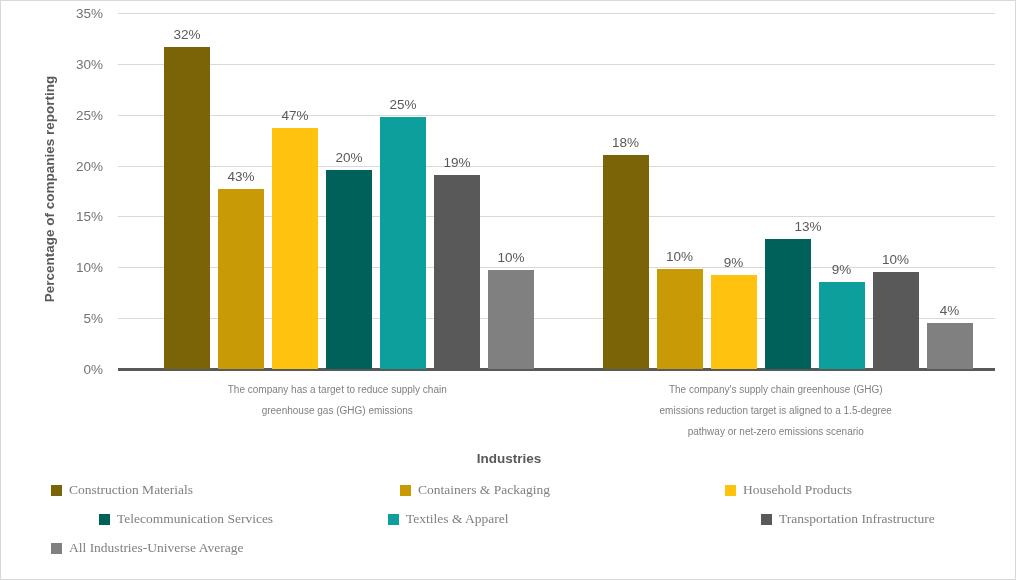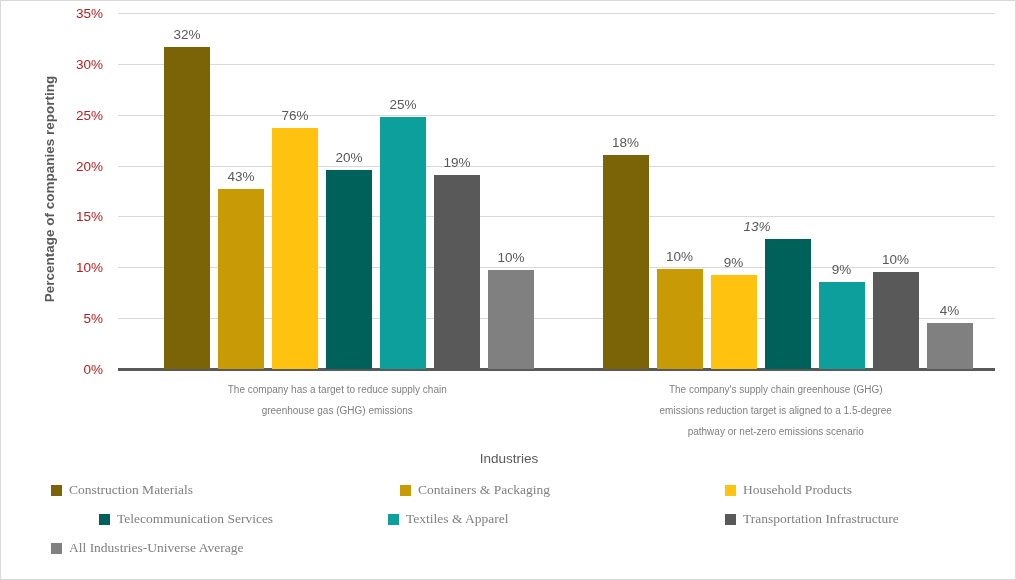--- a/index.html
+++ b/index.html
@@ -76,21 +76,21 @@
     position: absolute;
     left: 0px;
     top: 0px;
     width: 112px;
     height: 380px;
   }
   .y-tick {
     position: absolute;
     right: 10px;
     font-size: 13.5px;
-    color: #b91c1c;
+    color: #737373;
     transform: translateY(-50%);
     white-space: nowrap;
   }
 
   
   .bars-layer {
     position: absolute;
     left: 117px;
     top: 12px;
     width: 877px;
@@ -127,21 +127,21 @@
   }
 
   
   .x-axis-title {
     position: absolute;
     left: 0;
     top: 450px;
     width: 1016px;
     text-align: center;
     font-size: 13.5px;
-    font-weight: normal;
+    font-weight: bold;
     color: #595959;
   }
 
   
   .legend {
     position: absolute;
     left: 50px;
     top: 478px;
     width: 930px;
     height: 92px;
@@ -196,37 +196,37 @@
   </div>
 
   <div class="axis-baseline"></div>
 
   <div class="bars-layer">
       <div class="bar" style="left: 46px; width: 46px; height: 322.434px; background: rgb(123, 99, 8);"></div>
       <div class="bar-label" style="left: 37px; width: 64px; top: 28.5657px;">32%</div>
       <div class="bar" style="left: 100px; width: 46px; height: 180.034px; background: rgb(199, 154, 6);"></div>
       <div class="bar-label" style="left: 91px; width: 64px; top: 170.966px;">43%</div>
       <div class="bar" style="left: 154px; width: 46px; height: 241.063px; background: rgb(255, 194, 14);"></div>
-      <div class="bar-label" style="left: 145px; width: 64px; top: 109.937px;">76%</div>
+      <div class="bar-label" style="left: 145px; width: 64px; top: 109.937px;">47%</div>
       <div class="bar" style="left: 208px; width: 46px; height: 199.36px; background: rgb(0, 97, 91);"></div>
       <div class="bar-label" style="left: 199px; width: 64px; top: 151.64px;">20%</div>
       <div class="bar" style="left: 262px; width: 46px; height: 252.251px; background: rgb(12, 159, 155);"></div>
       <div class="bar-label" style="left: 253px; width: 64px; top: 98.7486px;">25%</div>
       <div class="bar" style="left: 316px; width: 46px; height: 194.274px; background: rgb(89, 89, 89);"></div>
       <div class="bar-label" style="left: 307px; width: 64px; top: 156.726px;">19%</div>
       <div class="bar" style="left: 370px; width: 46px; height: 98.6629px; background: rgb(128, 128, 128);"></div>
       <div class="bar-label" style="left: 361px; width: 64px; top: 252.337px;">10%</div>
       <div class="bar" style="left: 484.5px; width: 46px; height: 213.6px; background: rgb(123, 99, 8);"></div>
       <div class="bar-label" style="left: 475.5px; width: 64px; top: 137.4px;">18%</div>
       <div class="bar" style="left: 538.5px; width: 46px; height: 99.68px; background: rgb(199, 154, 6);"></div>
       <div class="bar-label" style="left: 529.5px; width: 64px; top: 251.32px;">10%</div>
       <div class="bar" style="left: 592.5px; width: 46px; height: 93.5771px; background: rgb(255, 194, 14);"></div>
       <div class="bar-label" style="left: 583.5px; width: 64px; top: 257.423px;">9%</div>
       <div class="bar" style="left: 646.5px; width: 46px; height: 130.194px; background: rgb(0, 97, 91);"></div>
-      <div class="bar-label" style="left: 607px; width: 64px; top: 220.806px; font-style: italic;">13%</div>
+      <div class="bar-label" style="left: 658px; width: 64px; top: 220.806px;">13%</div>
       <div class="bar" style="left: 700.5px; width: 46px; height: 87.4743px; background: rgb(12, 159, 155);"></div>
       <div class="bar-label" style="left: 691.5px; width: 64px; top: 263.526px;">9%</div>
       <div class="bar" style="left: 754.5px; width: 46px; height: 96.6286px; background: rgb(89, 89, 89);"></div>
       <div class="bar-label" style="left: 745.5px; width: 64px; top: 254.371px;">10%</div>
       <div class="bar" style="left: 808.5px; width: 46px; height: 45.7714px; background: rgb(128, 128, 128);"></div>
       <div class="bar-label" style="left: 799.5px; width: 64px; top: 305.229px;">4%</div>
     </div>
 
   <div class="x-cats">
       <div class="x-cat" style="left: 0px; width: 438.5px;">
@@ -256,21 +256,21 @@
         <span class="legend-label">Household Products</span>
       </div>
       <div class="legend-item" style="left: 0px; top: 29px; padding-left: 48px;">
         <span class="legend-swatch" style="background: rgb(0, 97, 91);"></span>
         <span class="legend-label">Telecommunication Services</span>
       </div>
       <div class="legend-item" style="left: 337px; top: 29px;">
         <span class="legend-swatch" style="background: rgb(12, 159, 155);"></span>
         <span class="legend-label">Textiles &amp; Apparel</span>
       </div>
-      <div class="legend-item" style="left: 674px; top: 29px;">
+      <div class="legend-item" style="left: 710px; top: 29px;">
         <span class="legend-swatch" style="background: rgb(89, 89, 89);"></span>
         <span class="legend-label">Transportation Infrastructure</span>
       </div>
       <div class="legend-item" style="left: 0px; top: 58px;">
         <span class="legend-swatch" style="background: rgb(128, 128, 128);"></span>
         <span class="legend-label">All Industries-Universe Average</span>
       </div>
     </div>
 
 </div>

